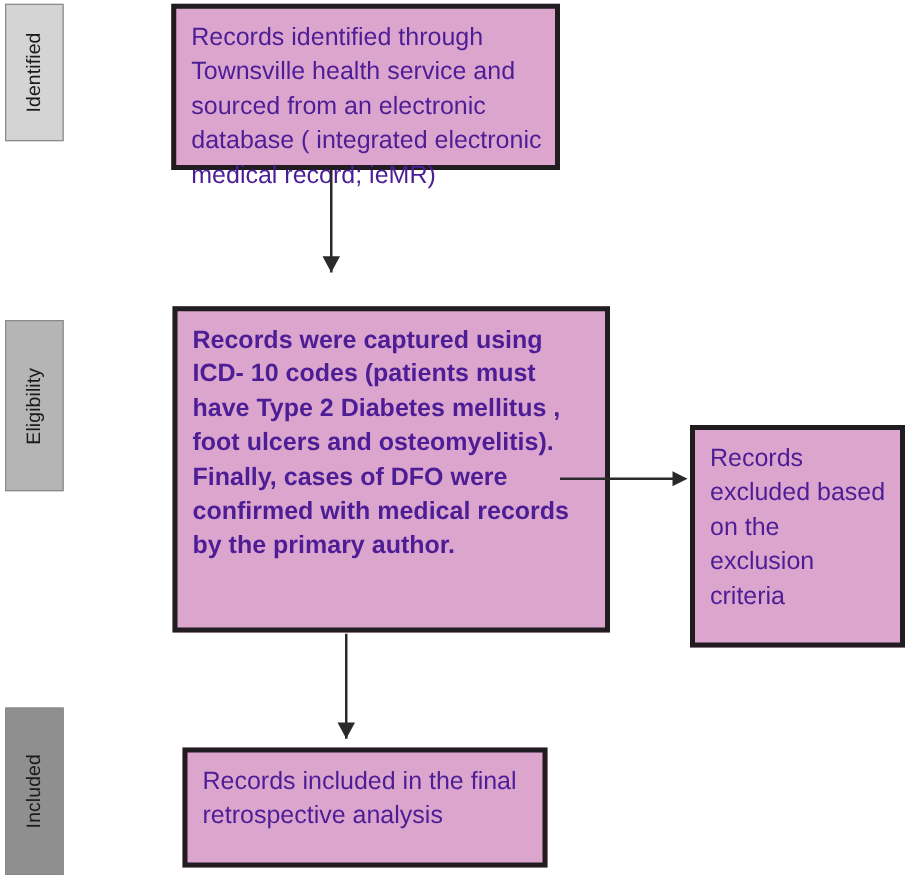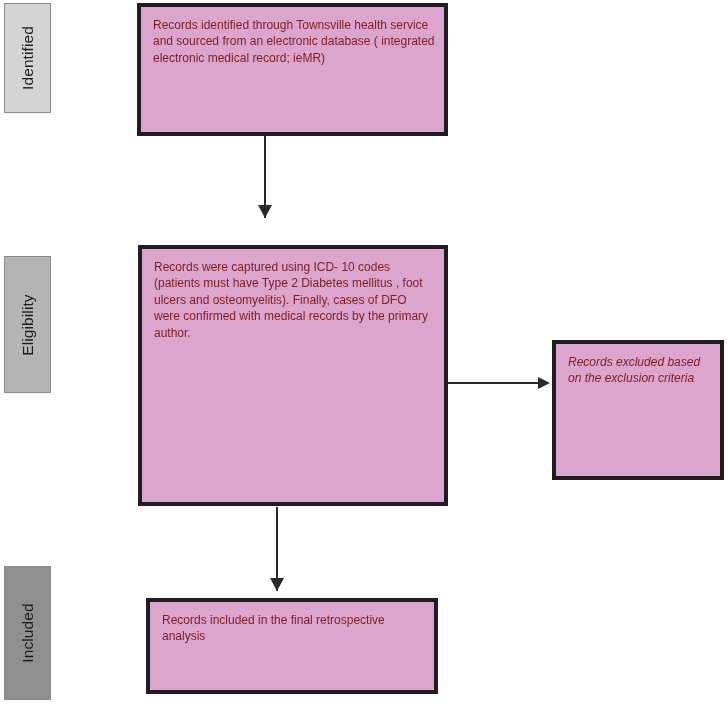--- a/index.html
+++ b/index.html
@@ -41,23 +41,23 @@
 
   
   .box {
     position: absolute;
     box-sizing: border-box;
     background: #dba5cd;
     border: 4px solid #201c20;
     padding: 10px 9px 8px 12px;
   }
   .box .box-text {
-    font-size: 12px;
+    font-size: 20px;
     line-height: 1.37;
-    color: #7f1d1d;
+    color: #4c1d95;
     white-space: pre-line;
   }
 
   
   .conn {
     position: absolute;
   }
   .conn-line-v {
     position: absolute;
     width: 2px;
@@ -104,30 +104,30 @@
 
   <div class="box" style="left:137px; top:3px; width:311px; height:133px;">
     <div class="box-text">Records identified through Townsville health service and sourced from an electronic database ( integrated electronic medical record; ieMR)</div>
   </div>
 
   <div class="conn">
     <div class="conn-line-v" style="left:264px; top:136px; height:82px;"></div>
     <div class="arrow-down" style="left:258px; top:205px;"></div>
   </div>
 
-  <div class="box" style="left:138px; top:245px; width:310px; height:261px;">
+  <div class="box" style="left:138px; top:245px; width:350px; height:261px;font-weight:bold;">
     <div class="box-text">Records were captured using ICD- 10 codes (patients must have Type 2 Diabetes mellitus , foot ulcers and osteomyelitis). Finally, cases of DFO were confirmed with medical records by the primary author.</div>
   </div>
 
   <div class="conn">
     <div class="conn-line-h" style="left:448px; top:382px; width:92px;"></div>
     <div class="arrow-right" style="left:538px; top:377px;"></div>
   </div>
 
-  <div class="box" style="left:552px; top:340px; width:172px; height:140px;font-style:italic;">
+  <div class="box" style="left:552px; top:340px; width:172px; height:178px;">
     <div class="box-text">Records excluded based on the exclusion criteria</div>
   </div>
 
   <div class="conn">
     <div class="conn-line-v" style="left:276px; top:507px; height:84px;"></div>
     <div class="arrow-down" style="left:270px; top:578px;"></div>
   </div>
 
   <div class="box" style="left:146px; top:598px; width:292px; height:96px;">
     <div class="box-text">Records included in the final retrospective analysis</div>

